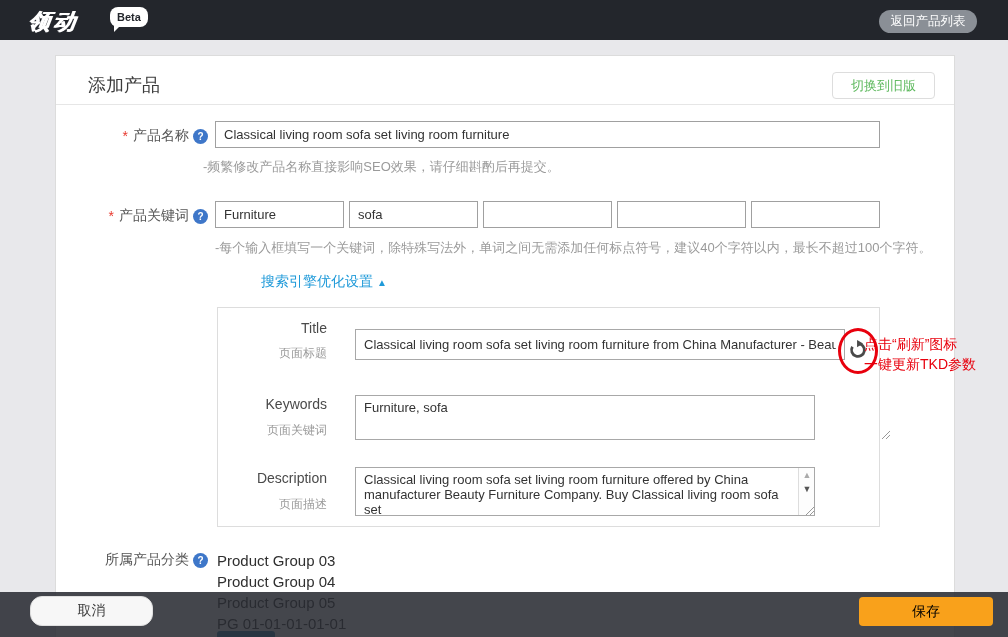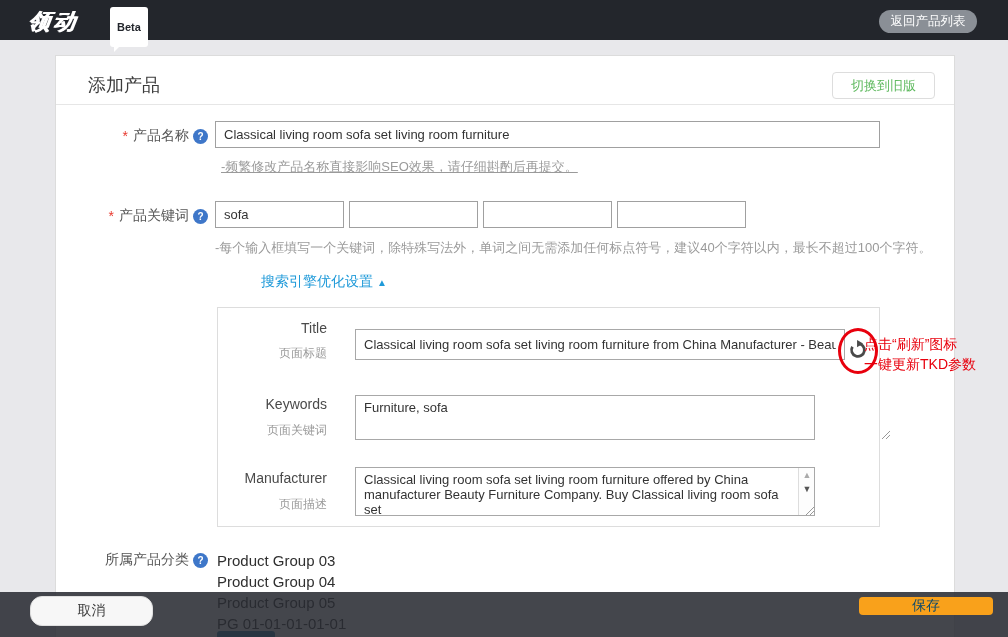--- a/index.html
+++ b/index.html
@@ -5,21 +5,21 @@
   * { margin:0; padding:0; box-sizing:border-box; }
   html,body { width:1008px; height:637px; }
   body { font-family:"Liberation Sans","DejaVu Sans",sans-serif; background:#e8e8eb; position:relative; overflow:hidden; }
   .abs { position:absolute; }
 
   
   .topbar { left:0; top:0; width:1008px; height:40px; background:#23262c; z-index:30; }
   .logo { left:28px; top:7px; color:#ffffff; font-size:22px; font-weight:bold; font-style:italic;
           letter-spacing:3px; transform:skewX(-8deg); text-shadow:1px 0 #fff; }
   .beta-badge { left:110px; top:7px; background:#ffffff; color:#23262c; font-size:11px; font-weight:bold;
-          padding:14px 7px; border-radius:3px; }
+          padding:4px 7px; border-radius:8px; }
   .beta-badge:after { content:""; position:absolute; left:4px; bottom:-5px; border:3px solid transparent;
           border-top-color:#ffffff; border-left-color:#ffffff; }
   .btn-back { left:879px; top:10px; width:98px; height:23px; background:#8a8f96; border:none; border-radius:12px;
           color:#ffffff; font-size:12.5px; line-height:23px; text-align:center; cursor:pointer; }
 
   
   .card { left:55px; top:55px; width:900px; height:582px; background:#ffffff; border:1px solid #dcdcdc; border-bottom:none; }
   .page-title { left:88px; top:73px; font-size:18px; color:#3c3c3c; }
   .card-divider { left:56px; top:104px; width:898px; height:1px; background:#e6e6e6; }
   .btn-switch-old { left:832px; top:72px; width:103px; height:27px; background:#ffffff; border:1px solid #ddd;
@@ -50,22 +50,22 @@
   .cat-item { font-size:15px; color:#2f2f2f; line-height:21px; }
 
   
   .anno-ellipse { left:838px; top:328px; width:40px; height:46px; border:3px solid #e8000d; border-radius:50%; z-index:41; }
   .anno-text { color:#e8000d; font-size:14px; white-space:nowrap; z-index:41; }
 
   
   .footer-bar { left:0; top:592px; width:1008px; height:45px; background:rgba(40,43,49,0.87); z-index:40; }
   .btn-cancel { left:30px; top:596px; width:123px; height:30px; background:#f7f7f7; border:1px solid #e0e0e0;
           border-radius:12px; color:#3c3c3c; font-size:14px; cursor:pointer; z-index:41; }
-  .btn-save { left:859px; top:597px; width:134px; height:18px; background:#f9a11b; border:none;
-          border-radius:4px; color:#0c4a6e; font-size:14px; cursor:pointer; z-index:41; }
+  .btn-save { left:859px; top:597px; width:134px; height:29px; background:#f9a11b; border:none;
+          border-radius:4px; color:#000000; font-size:14px; cursor:pointer; z-index:41; }
   .teal-frag { left:217px; top:631px; width:58px; height:6px; background:#2d7fa8; border-radius:3px 3px 0 0; }
 </style>
 </head>
 <body>
 
 <div class="abs topbar">
   <div class="abs logo">领动</div>
   <div class="abs beta-badge">Beta</div>
   <button class="abs btn-back">返回产品列表</button>
 </div>
@@ -74,28 +74,29 @@
 <div class="abs page-title">添加产品</div>
 <button class="abs btn-switch-old">切换到旧版</button>
 <div class="abs card-divider"></div>
 
 <div class="abs field-label" style="left:88px; top:127px;">
   <span class="star">*</span>
   <span>产品名称</span>
   <span class="help-icon">?</span>
 </div>
 <input class="abs txt-input" style="left: 215px; top: 121px; width: 665px; height: 27px;" value="Classical living room sofa set living room furniture">
-<div class="abs hint" style="left:221px; top:158px;text-decoration:underline;">-频繁修改产品名称直接影响SEO效果，请仔细斟酌后再提交。</div>
+<div class="abs hint" style="left:203px; top:158px;">-频繁修改产品名称直接影响SEO效果，请仔细斟酌后再提交。</div>
 
 <div class="abs field-label" style="left:88px; top:207px;">
   <span class="star">*</span>
   <span>产品关键词</span>
   <span class="help-icon">?</span>
 </div>
 <div class="abs" style="left:215px; top:201px; width:665px; display:flex; gap:5px;">
+  <input class="txt-input" style="width: 129px; height: 27px;" value="Furniture">
   <input class="txt-input" style="width: 129px; height: 27px;" value="sofa">
   <input class="txt-input" style="width: 129px; height: 27px;">
   <input class="txt-input" style="width: 129px; height: 27px;">
   <input class="txt-input" style="width: 129px; height: 27px;">
 </div>
 <div class="abs hint" style="left:215px; top:239px;">-每个输入框填写一个关键词，除特殊写法外，单词之间无需添加任何标点符号，建议40个字符以内，最长不超过100个字符。</div>
 
 <div class="abs seo-link" style="left:215px; top:273px;">
   <span>搜索引擎优化设置</span>
   <span style="font-size:10px;">▲</span>
@@ -115,21 +116,21 @@
   </span>
 </button>
 
 <div class="abs seo-label" style="left:217px; top:396px;">Keywords</div>
 <div class="abs seo-sublabel" style="left:217px; top:422px;">页面关键词</div>
 <div class="abs" style="left:355px; top:395px; width:536px; height:45px;">
   <textarea class="seo-box" style="width: 460px; height: 45px;">Furniture, sofa</textarea>
   <div class="abs grip"></div>
 </div>
 
-<div class="abs seo-label" style="left:217px; top:470px;">Manufacturer</div>
+<div class="abs seo-label" style="left:217px; top:470px;">Description</div>
 <div class="abs seo-sublabel" style="left:217px; top:496px;">页面描述</div>
 <div class="abs" style="left:355px; top:467px; width:460px; height:49px;">
   <textarea class="seo-box" style="width: 460px; height: 49px; padding-right: 24px;">Classical living room sofa set living room furniture offered by China manufacturer Beauty Furniture Company. Buy Classical living room sofa set</textarea>
   <div class="abs sb-strip">
     <span class="sb-arrow" style="color:#aaa;">▲</span>
     <span class="sb-arrow" style="color:#555;">▼</span>
   </div>
   <div class="abs grip"></div>
 </div>
 

